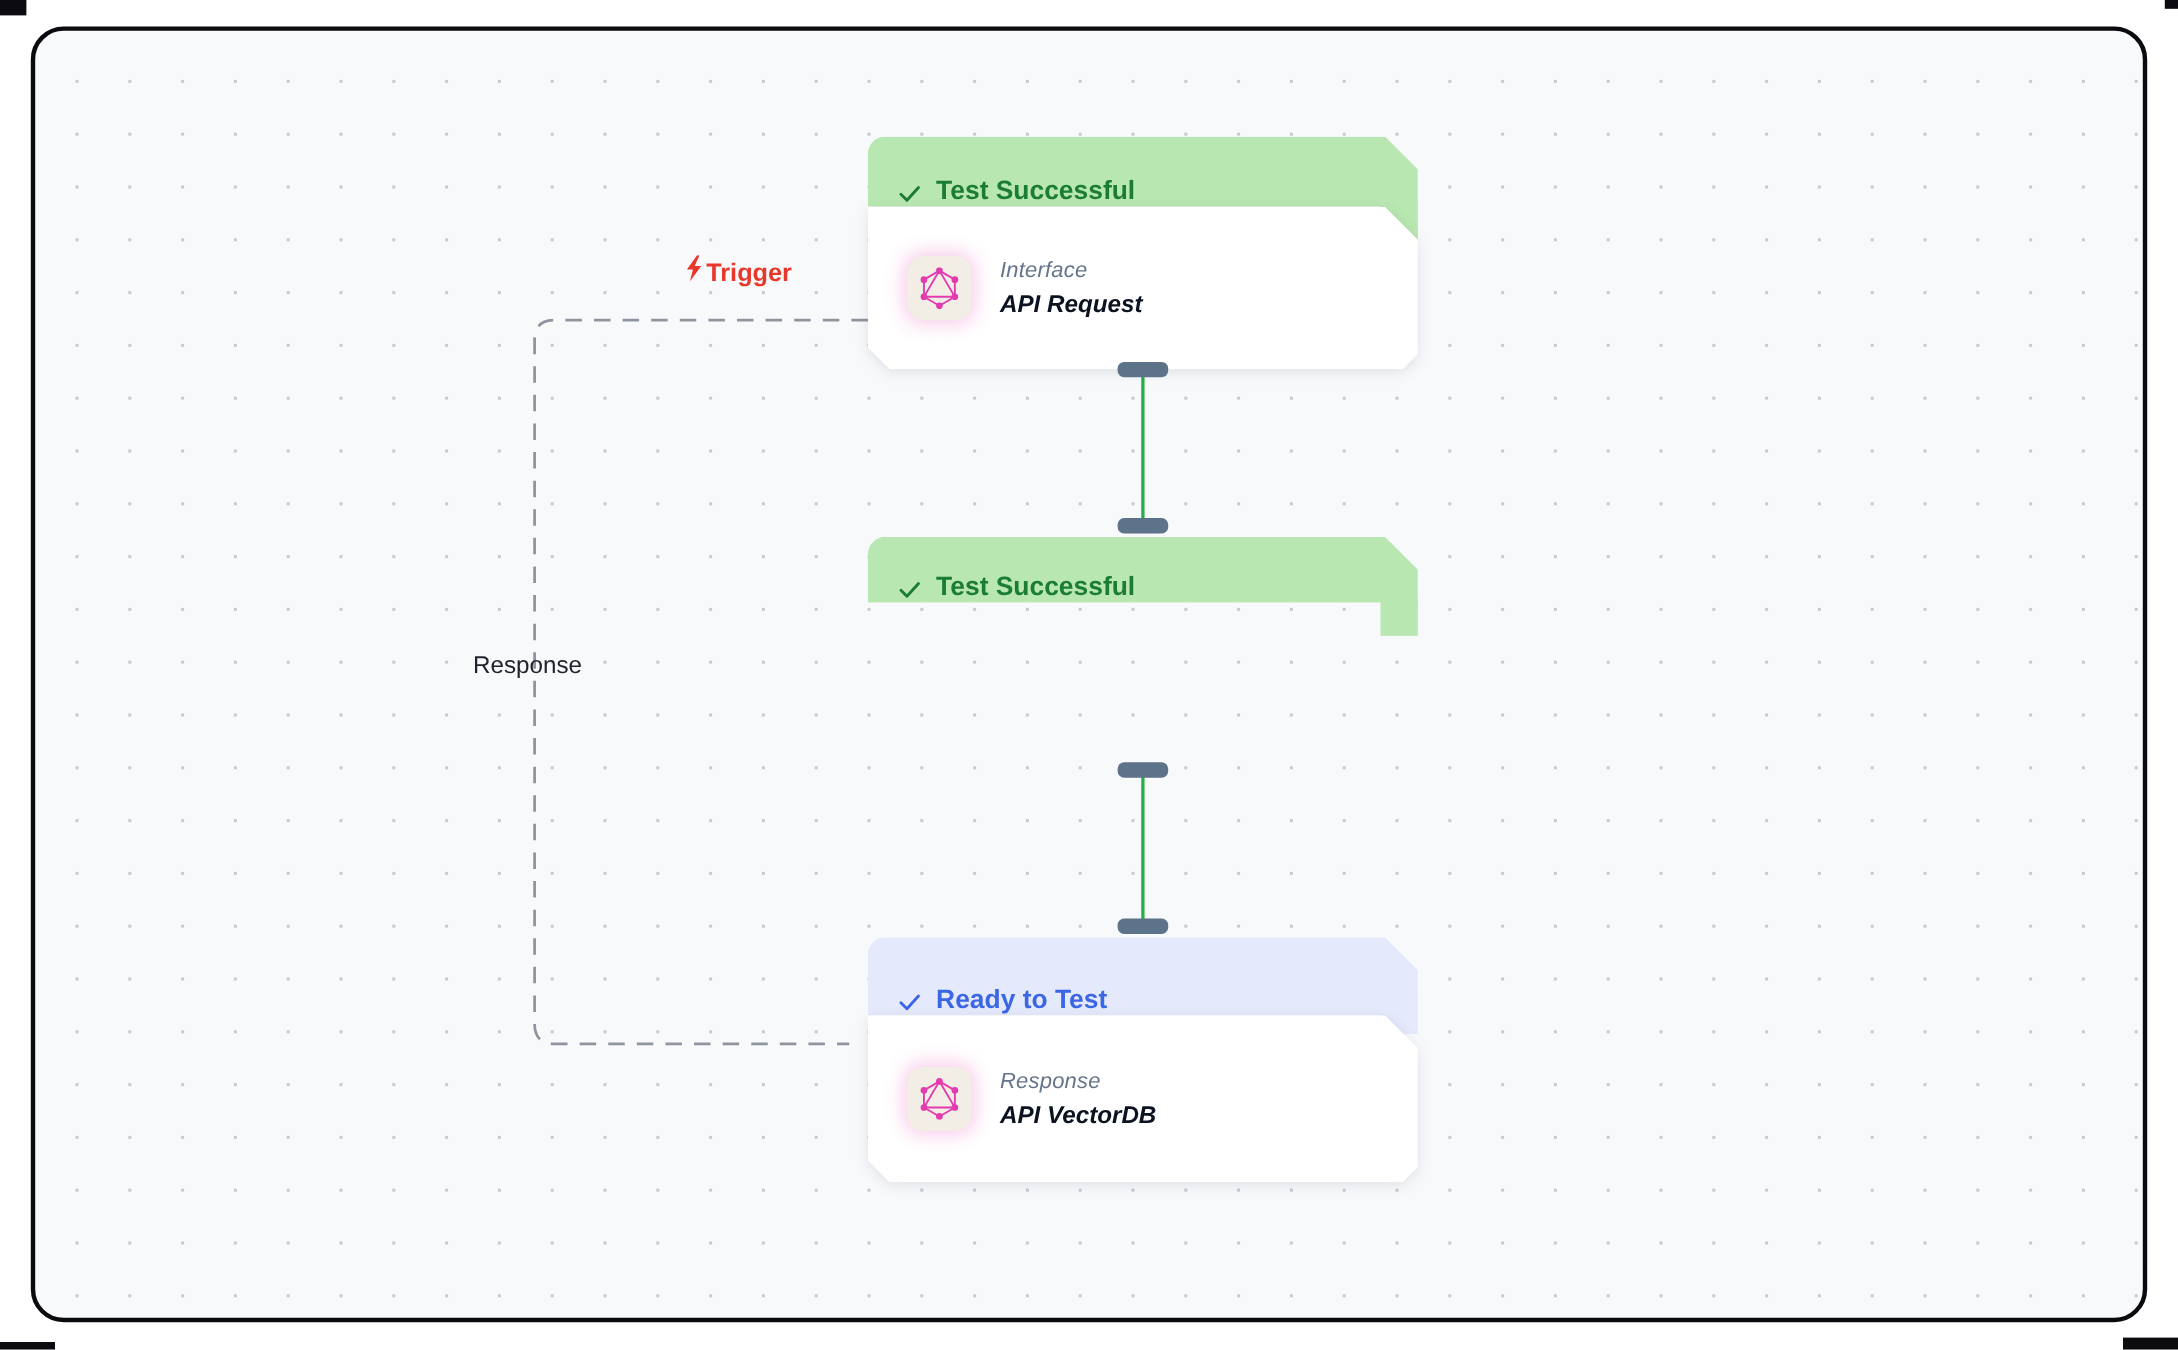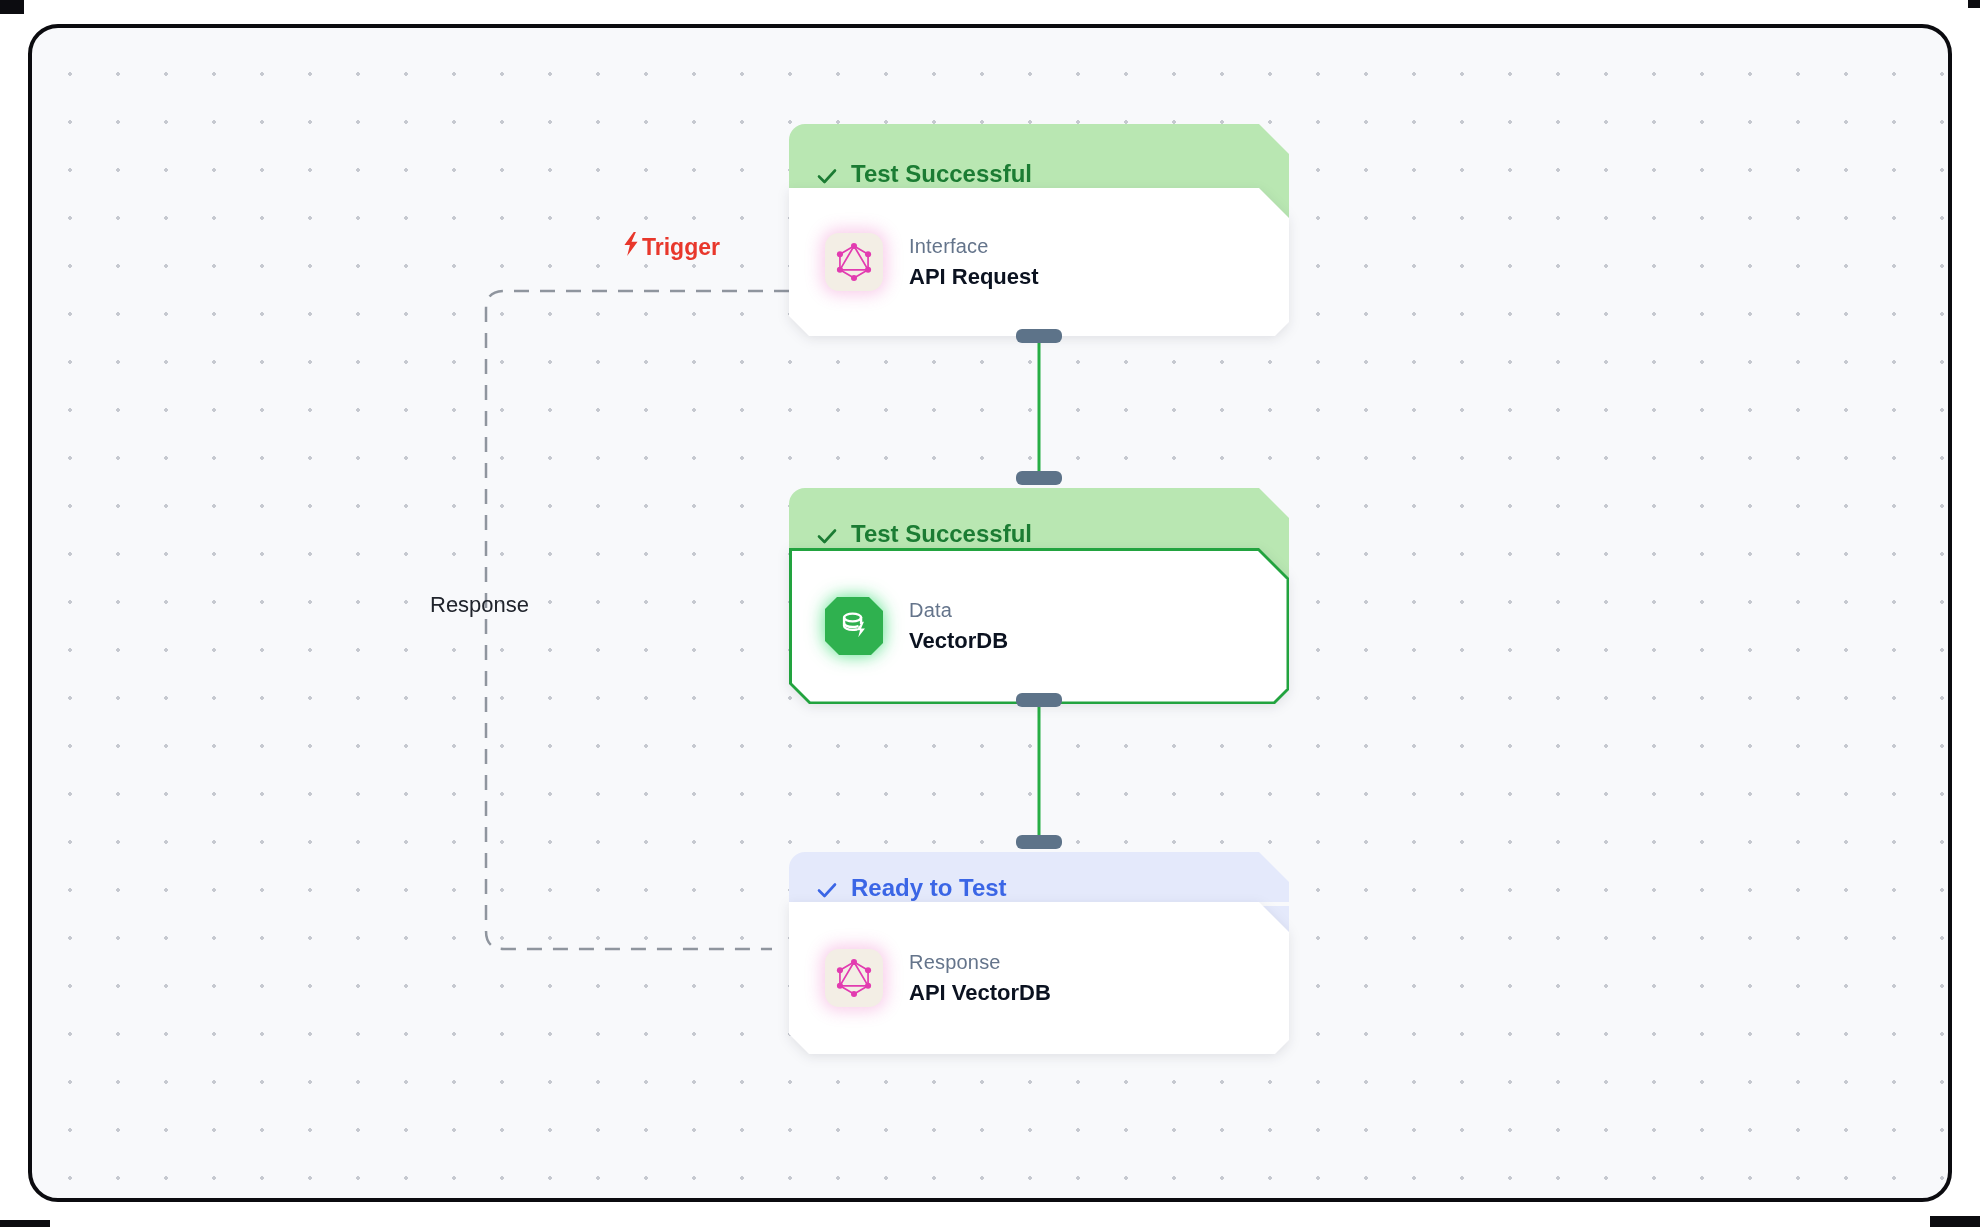--- a/index.html
+++ b/index.html
@@ -27,21 +27,21 @@
   .node { position:absolute; left:757px; width:500px; }
   .node-header { position:relative; height:64px; display:flex; align-items:flex-end;
                  gap:12px; padding-left:26px; font-size:24px; font-weight:700;
                  border-radius:16px 0 0 0; z-index:2;
                  clip-path: polygon(0 0, calc(100% - 30px) 0, 100% 30px, 100% 100%, 0 100%); }
   .hdr-success { background:#b9e7b2; color:#1b7c33; }
   .hdr-ready   { background:#e4e9fb; color:#3b66e6; }
   .corner-accent { position:absolute; right:0; width:34px; height:34px; z-index:1; }
   .acc-success { background:#b9e7b2; }
   .acc-ready   { background:#e4e9fb; }
-  .node-bodywrap { position:relative; z-index:2; filter:drop-shadow(0 3px 6px rgba(15,23,42,0.10)); }
+  .node-bodywrap { position:relative; z-index:2; filter:drop-shadow(0 3px 6px rgba(15,23,42,0.10));font-style:italic; }
   .node-body { position:relative; background:#ffffff; height:148px;
                clip-path: polygon(0 0, calc(100% - 30px) 0, 100% 30px,
                                   100% calc(100% - 14px), calc(100% - 14px) 100%,
                                   20px 100%, 0 calc(100% - 20px)); }
   .node-body-outline { background:#22a33f; height:156px;
                clip-path: polygon(0 0, calc(100% - 30px) 0, 100% 30px,
                                   100% calc(100% - 14px), calc(100% - 14px) 100%,
                                   20px 100%, 0 calc(100% - 20px)); }
   .node-body-inner { position:absolute; left:2.5px; right:2.5px; top:2.5px; bottom:2.5px;
                background:#ffffff;
@@ -151,48 +151,24 @@
     <div class="node" style="top:460px;">
       <div class="node-header hdr-success" style="height:60px;">
         <span class="check-icon">
           <svg width="24" height="24" viewBox="0 0 24 24">
               <path d="M4 12.5 L9.5 18 L20 6.5" fill="none" stroke="#1b7c33" stroke-width="2.6" stroke-linecap="round" stroke-linejoin="round"></path>
             </svg>
         </span>
         <span>Test Successful</span>
       </div>
       <div class="corner-accent acc-success" style="top:56px;"></div>
-      <div class="node-bodywrap">
-        <div class="node-body-outline">
-          <div class="node-body-inner"></div>
-          <div class="body-content">
-            <div class="glow-green">
-              <div class="tile-db">
-                <svg width="34" height="34" viewBox="0 0 48 48">
-                  <g stroke="#ffffff" stroke-width="3.4" fill="none" stroke-linecap="round">
-                    <ellipse cx="22" cy="12" rx="12" ry="5.5"></ellipse>
-                    <path d="M10 12 V 24 C 10 27 15.4 29.5 22 29.5 C 24 29.5 25.8 29.3 27.5 28.9"></path>
-                    <path d="M34 12 V 20"></path>
-                    <path d="M10 20 C 10 23 15.4 25.5 22 25.5 C 24.6 25.5 27 25.1 29 24.5"></path>
-                  </g>
-                  <path d="M36 18 L27 30 L32.5 30 L30 40 L39.5 27.5 L34 27.5 L38 18 Z" fill="#ffffff"></path>
-                </svg>
-              </div>
-            </div>
-            <div class="node-text">
-              <div class="category">Data</div>
-              <div class="title">VectorDB</div>
-            </div>
-          </div>
-        </div>
-      </div>
     </div>
 
     <div class="node" style="top:824px;">
-      <div class="node-header hdr-ready" style="height:50px;">
+      <div class="node-header hdr-ready" style="height:71px;">
         <span class="check-icon">
           <svg width="24" height="24" viewBox="0 0 24 24">
               <path d="M4 12.5 L9.5 18 L20 6.5" fill="none" stroke="#3b66e6" stroke-width="2.6" stroke-linecap="round" stroke-linejoin="round"></path>
             </svg>
         </span>
         <span>Ready to Test</span>
       </div>
       <div class="corner-accent acc-ready" style="top:54px;"></div>
       <div class="node-bodywrap">
         <div class="node-body" style="height:152px;">

